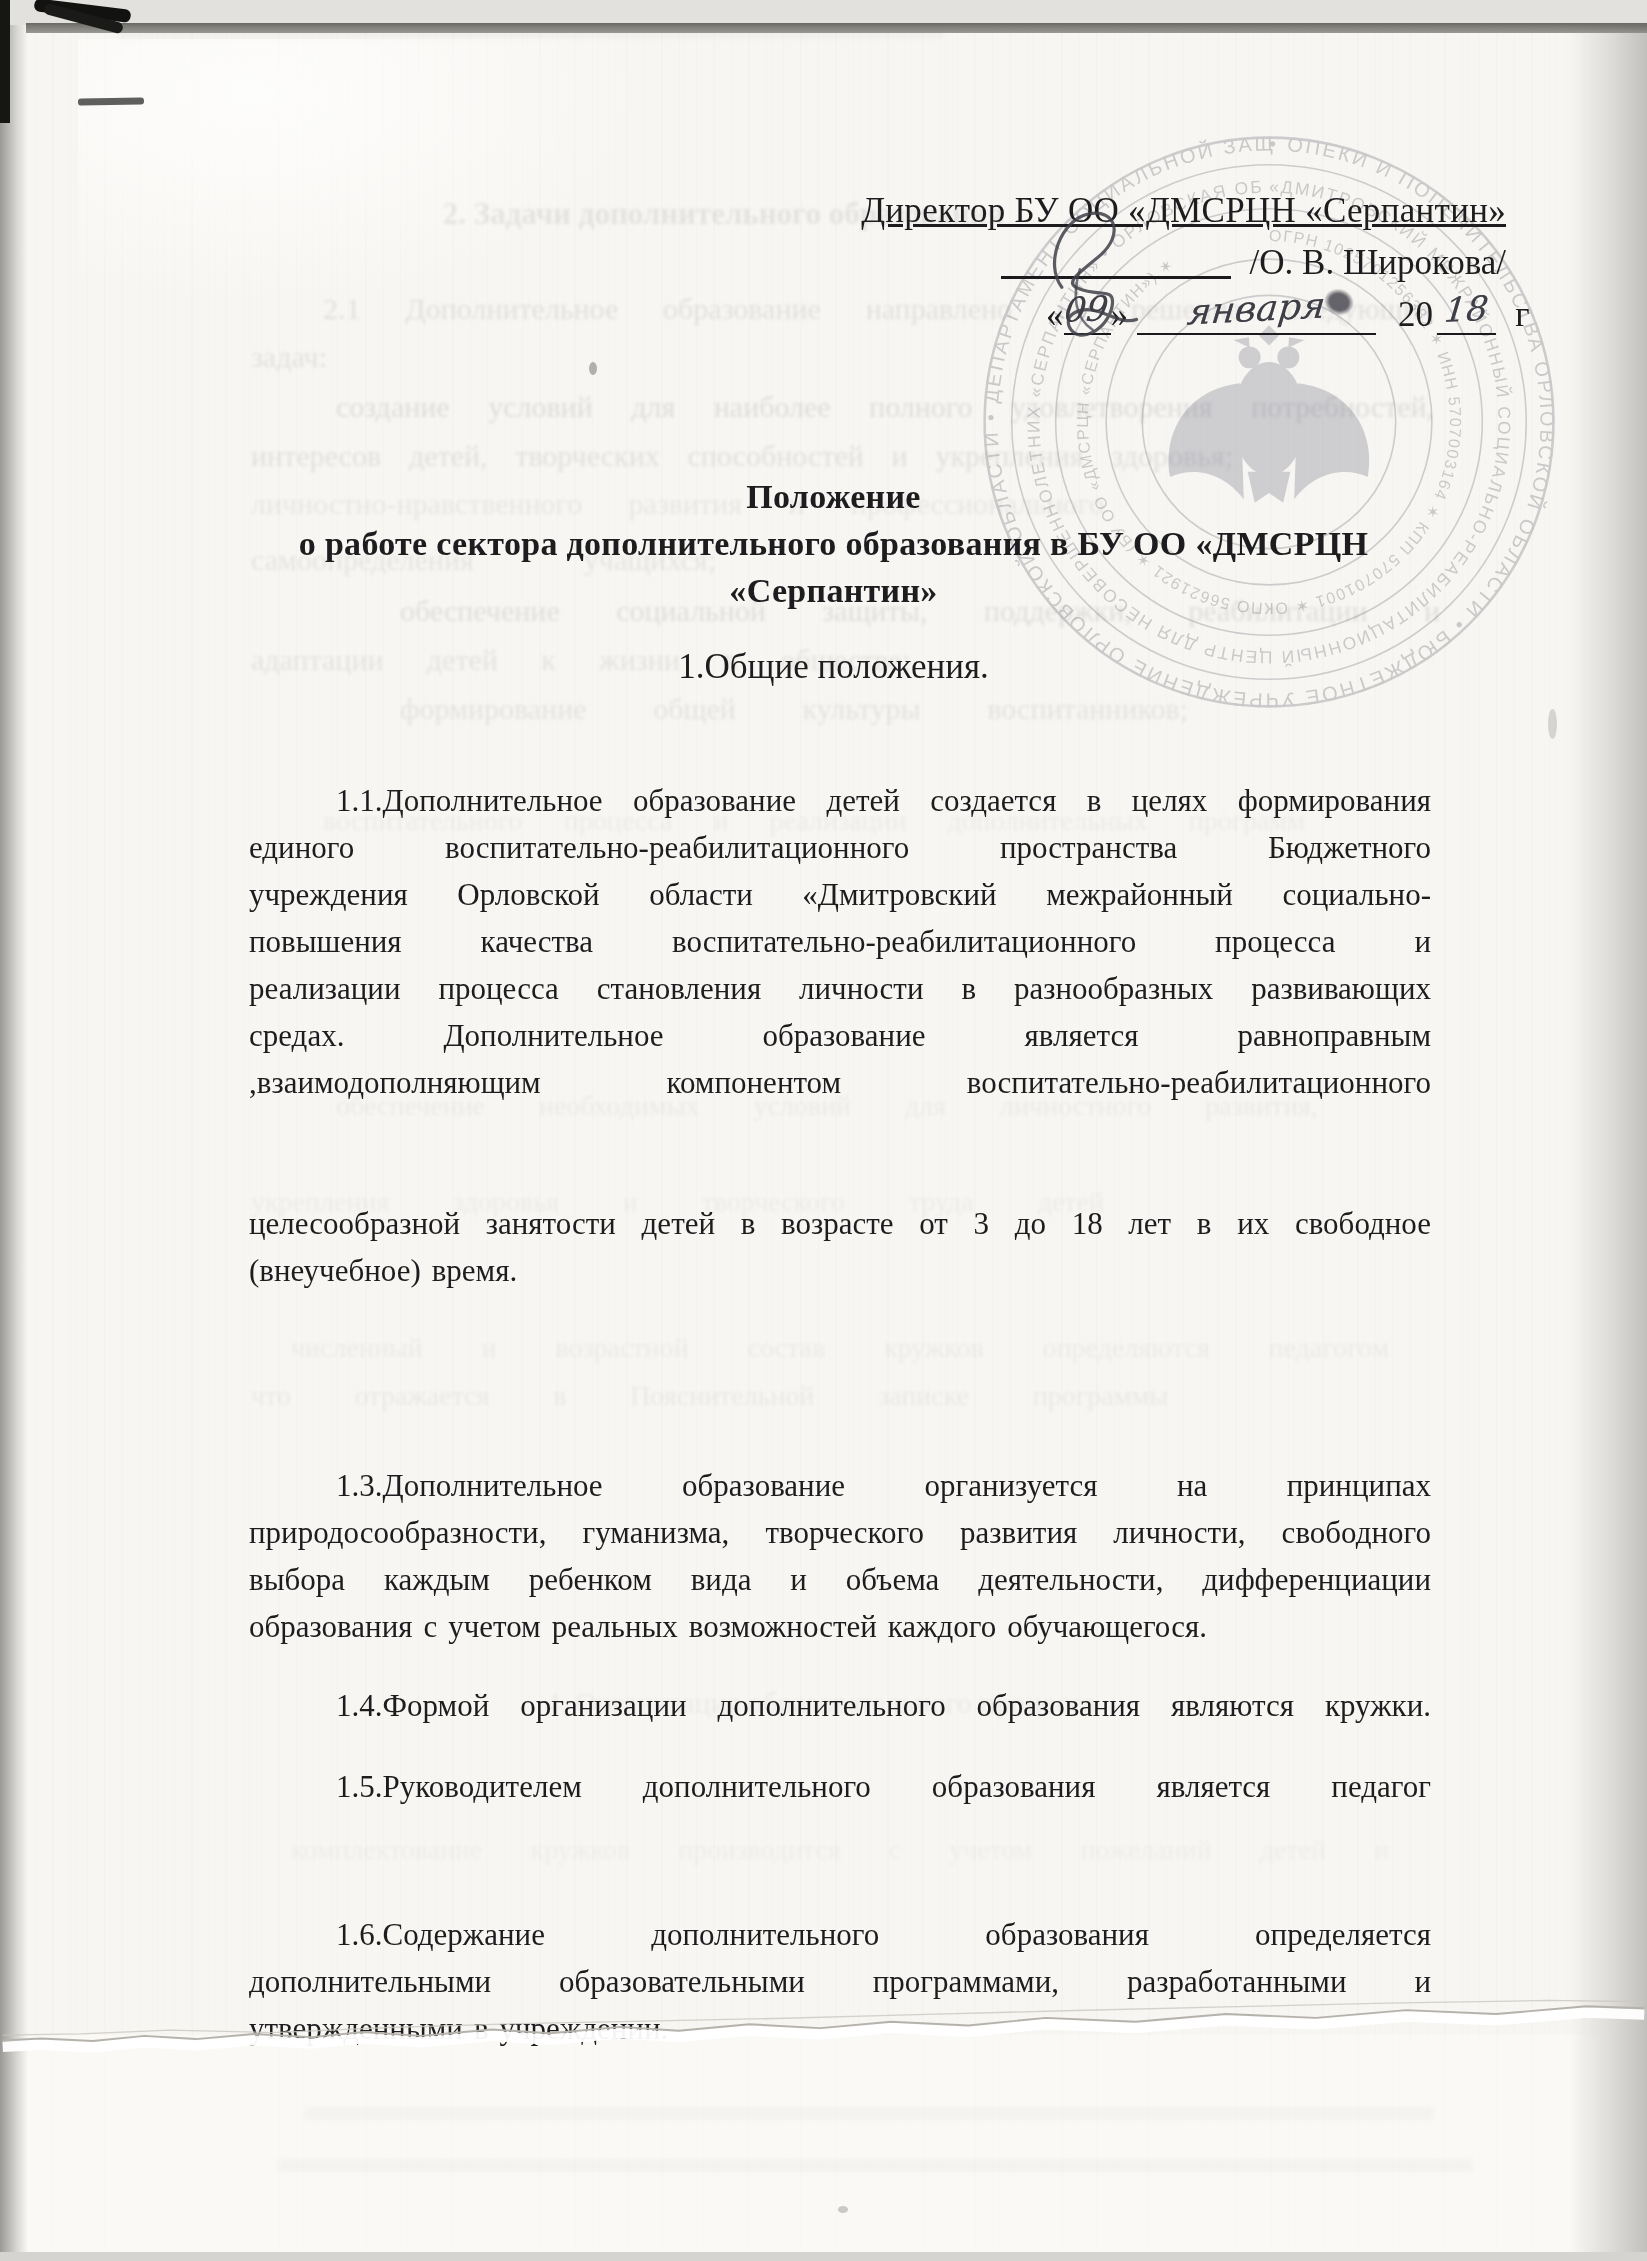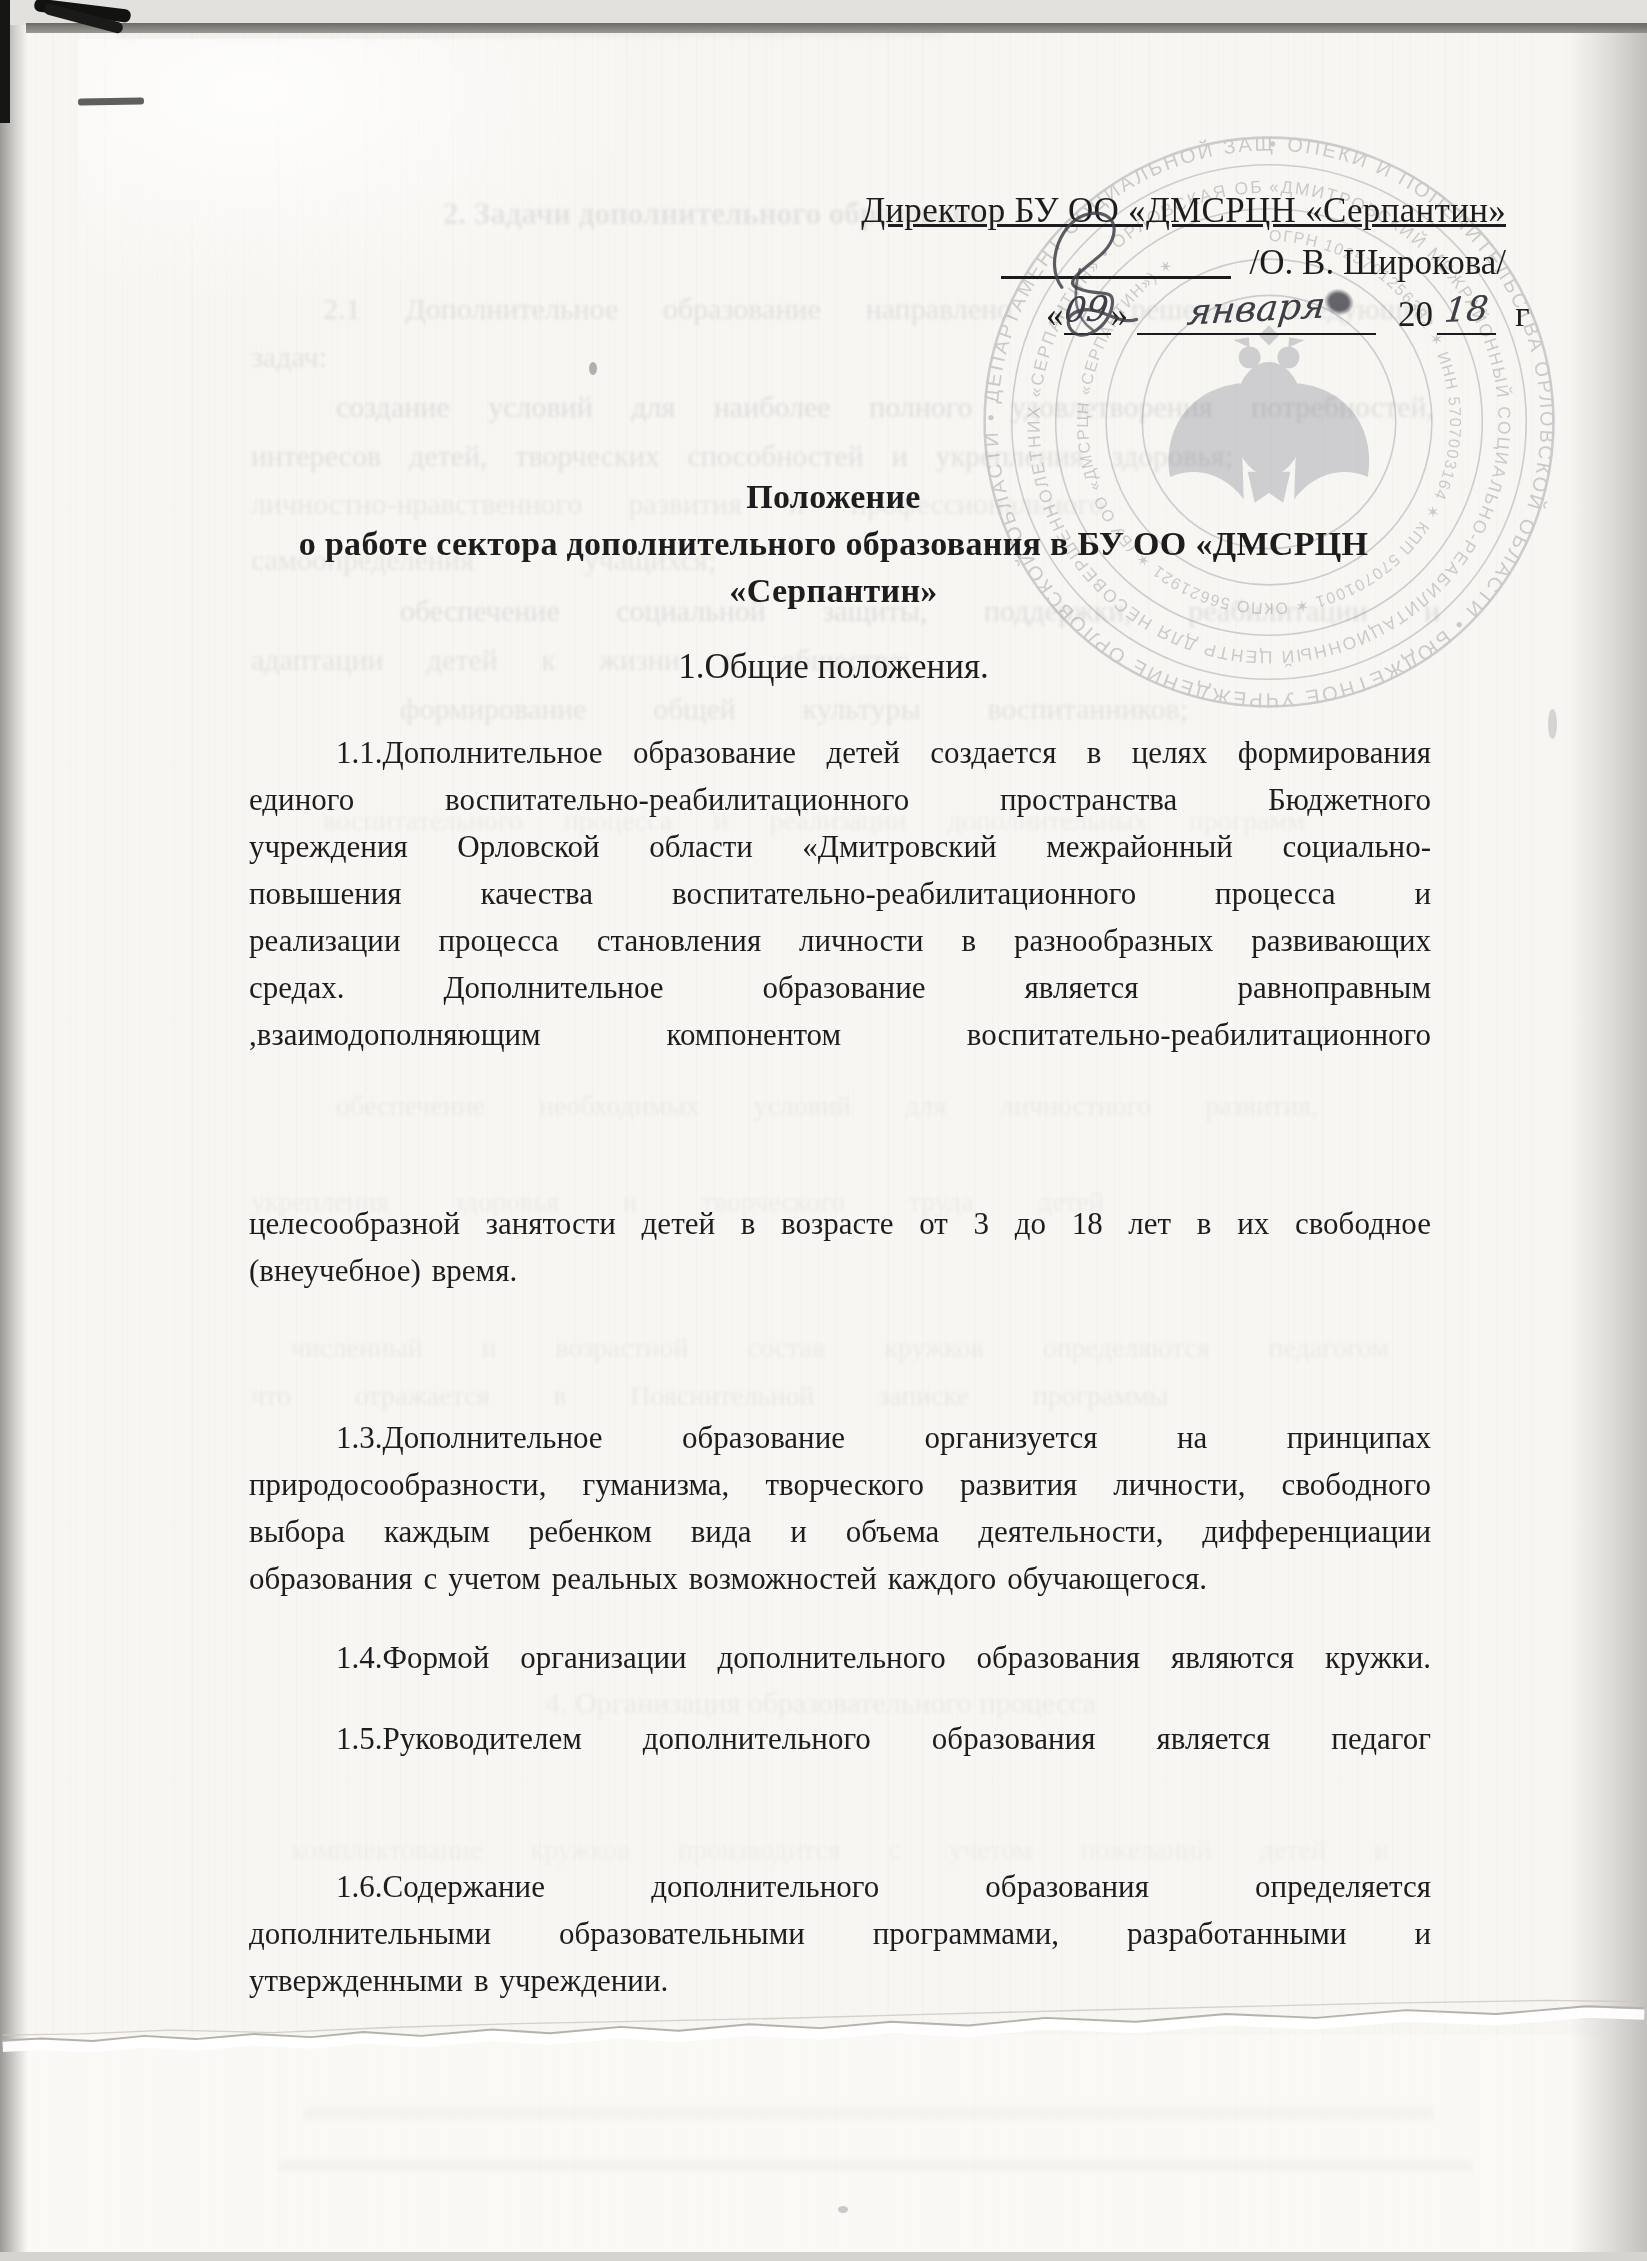--- a/index.html
+++ b/index.html
@@ -35,21 +35,21 @@
     font-family:"DejaVu Serif","Liberation Serif",serif;text-shadow:0 0 0.6px rgba(62,62,71,.6);}
   .q{font-size:35px;}
   
   .title-block{position:absolute;left:220px;top:473px;width:1227px;text-align:center;z-index:3;}
   .title-line{font-size:34px;font-weight:bold;line-height:47px;letter-spacing:0.3px;}
   .sec-head{position:absolute;left:220px;top:647px;width:1227px;text-align:center;font-size:35px;font-weight:normal;z-index:3;}
   
   .para{position:absolute;left:249px;width:1182px;z-index:3;}
   .line{height:47px;line-height:47px;font-size:31px;word-spacing:3.2px;white-space:normal;}
   .jst{text-align:justify;text-align-last:justify;}
-  .ind{padding-left:87px;}
+  .ind{padding-left:87px;margin-top:48px;}
   
   .ghost{position:absolute;z-index:2;color:#62626e;filter:blur(1.4px);font-size:30px;white-space:nowrap;overflow:hidden;}
   .gbar{position:absolute;z-index:2;background:#8a8a90;filter:blur(2.6px);}
   
   .stamp{position:absolute;left:962px;top:115px;z-index:2;opacity:.40;filter:blur(0.4px);}
   
   .crease{position:absolute;left:0;top:1976px;z-index:7;}
   .below-crease{position:absolute;left:0;top:2035px;width:1647px;height:227px;background:rgba(252,251,248,.55);z-index:2;}
 </style>
 </head>

